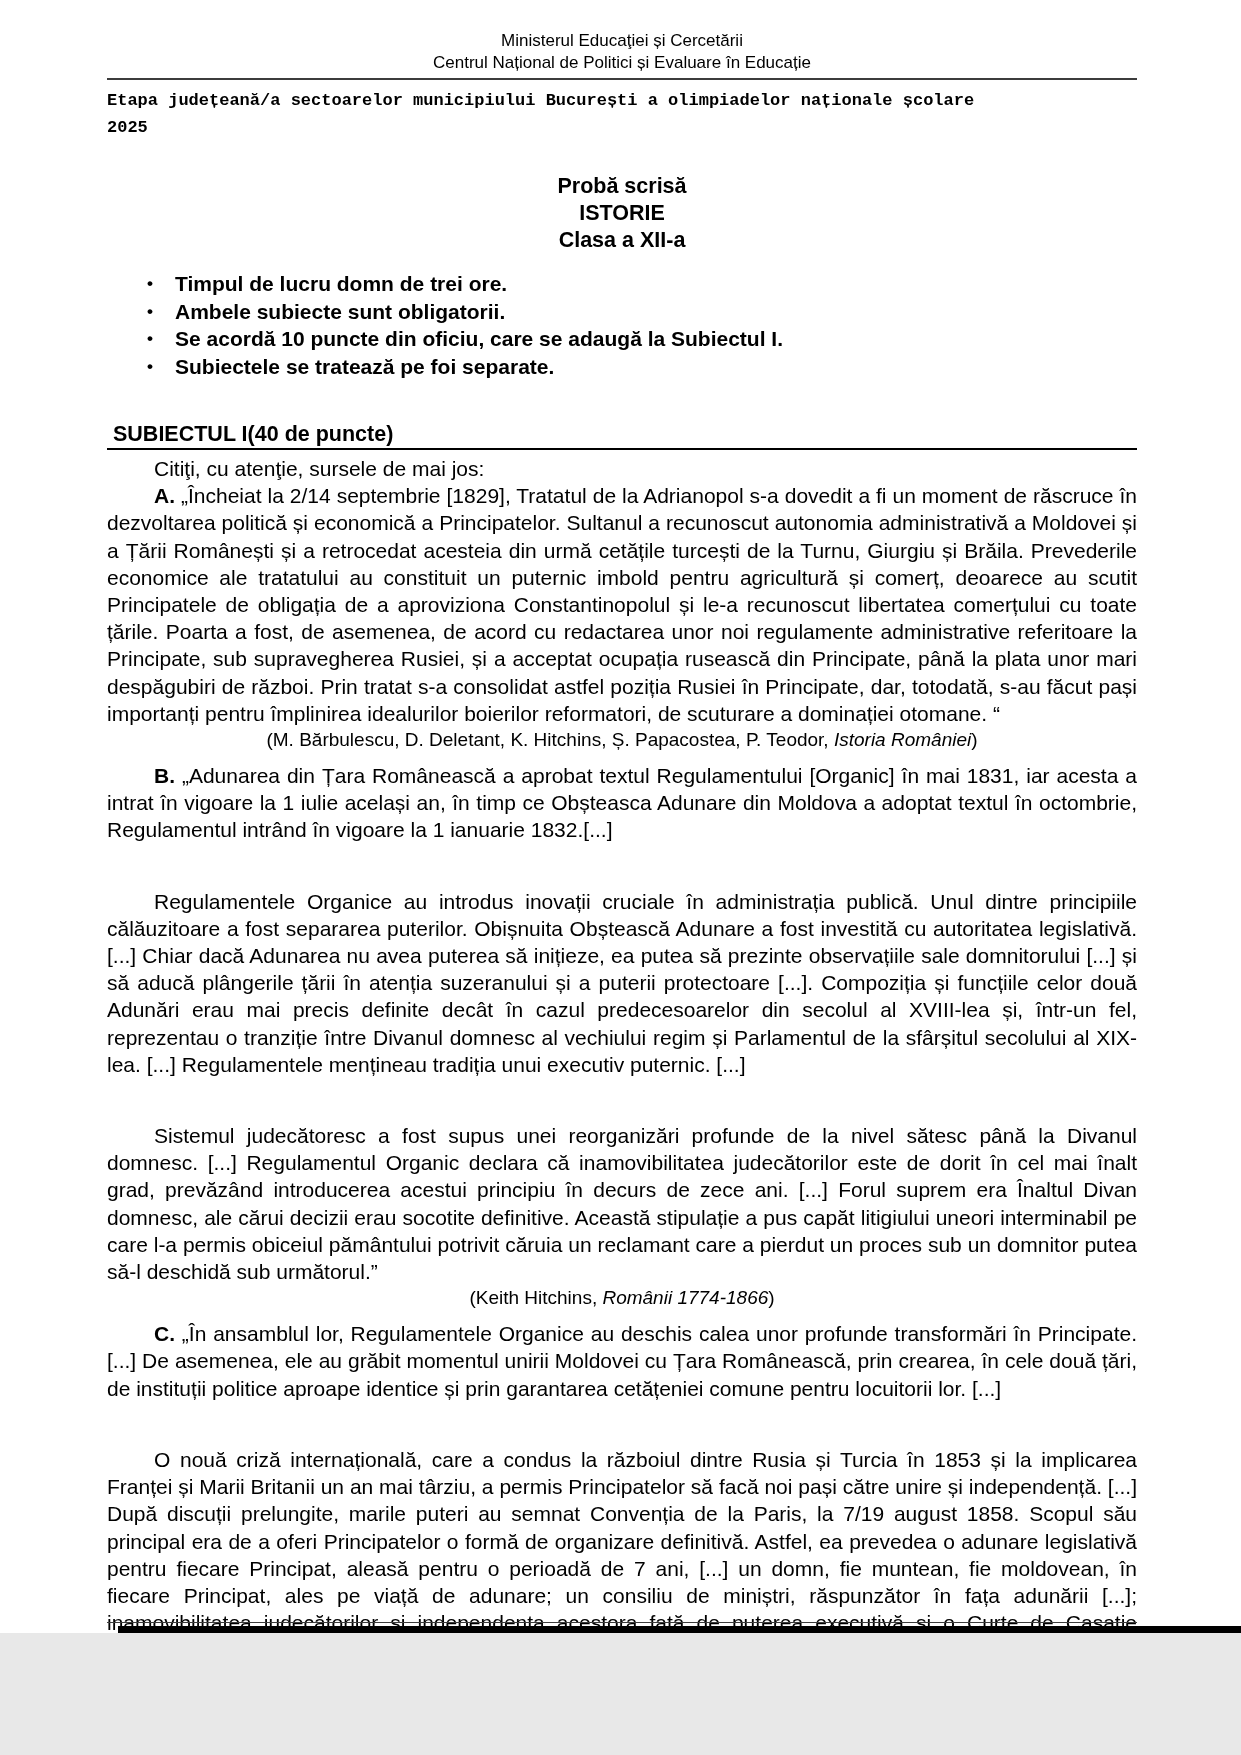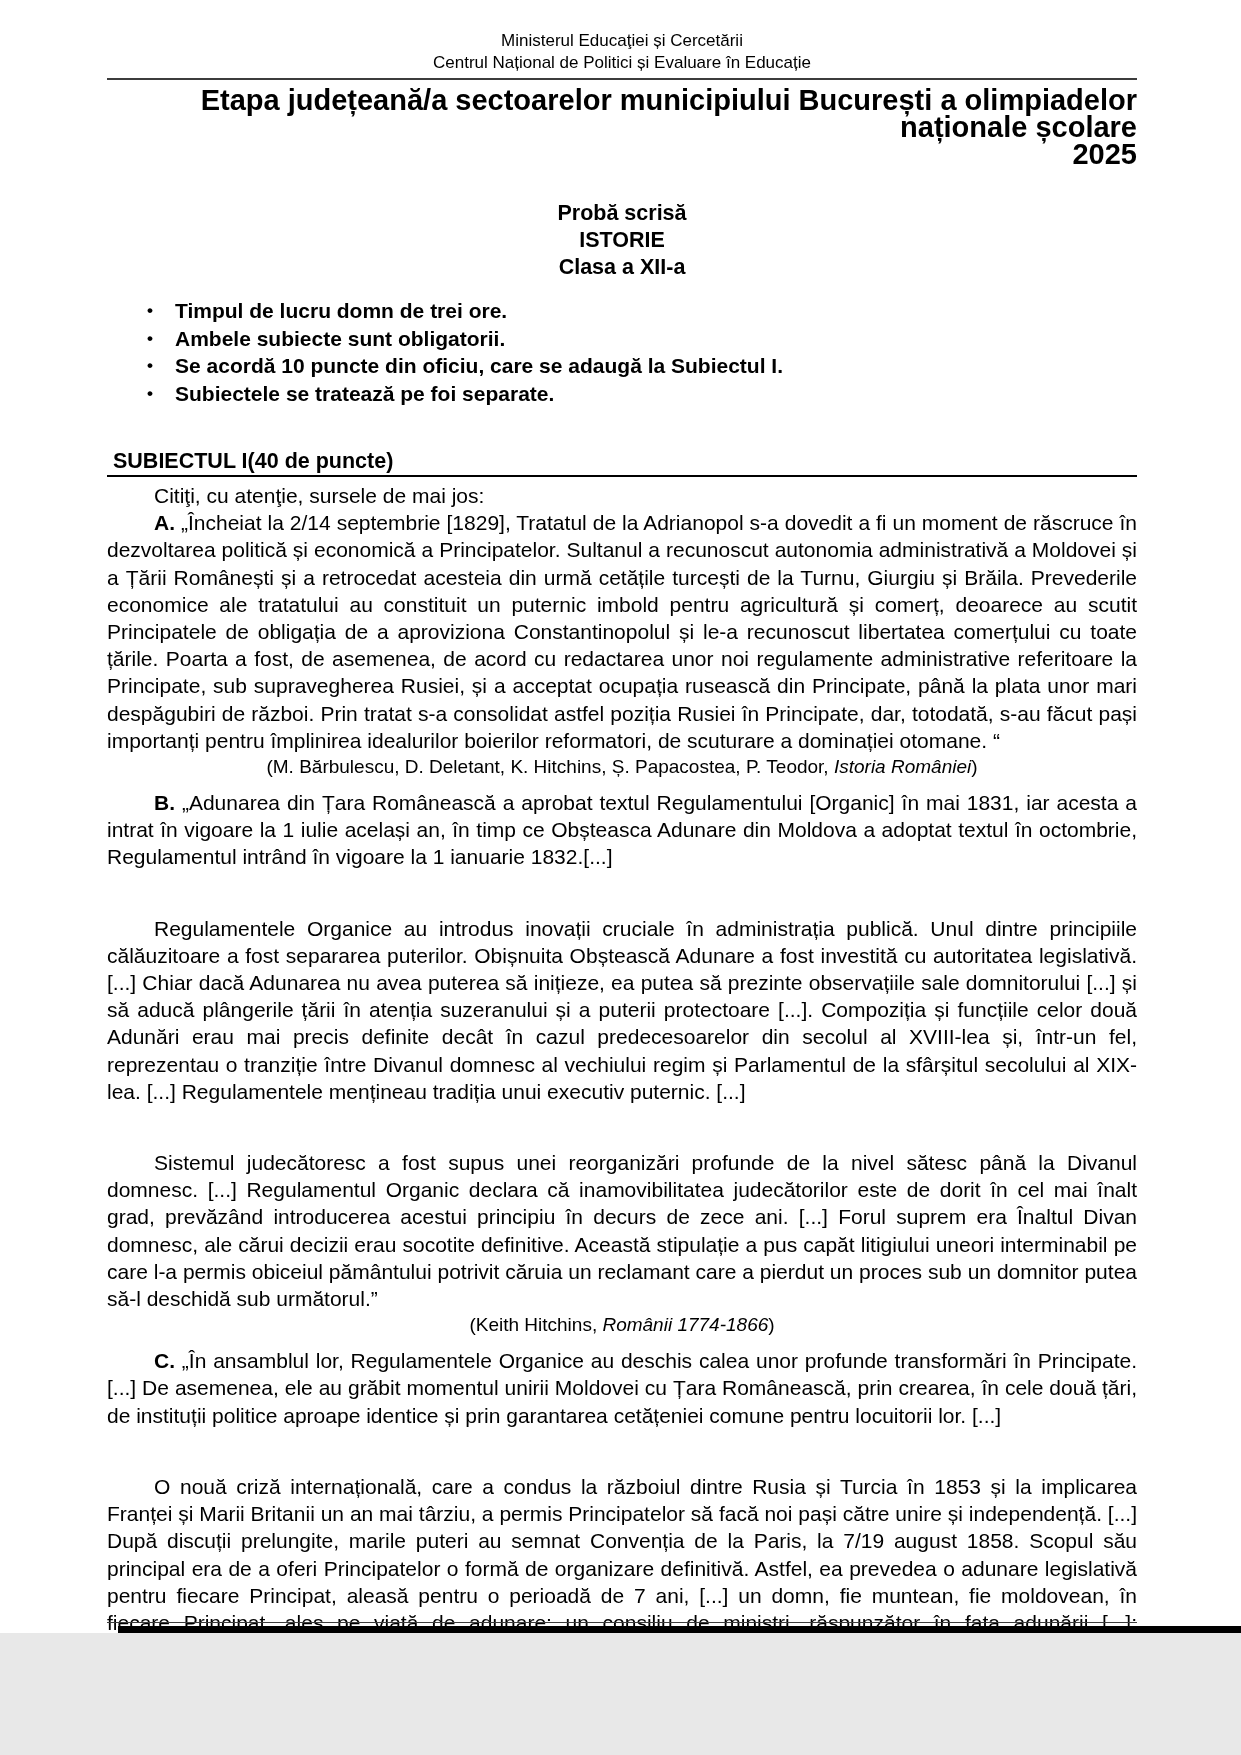--- a/index.html
+++ b/index.html
@@ -11,21 +11,21 @@
     box-sizing:border-box;
     padding:30px 104px 0 107px;
     font-family:"Liberation Sans", sans-serif;
     color:#000;
     overflow:hidden;
   }
   
   .doc-header{text-align:center;font-size:17px;line-height:22px;}
   .doc-header-rule{border-bottom:2.5px solid #3c3c3c;margin-top:4px;}
   
-  .title-block{margin-top:7px;text-align:right;font-weight:bold;font-size:29px;line-height:27px;}
+  .title-block{margin-top:7px;text-align:left;font-weight:bold;font-size:17px;line-height:27px;font-family:Liberation Mono, monospace;}
   .subtitle-block{margin-top:32px;text-align:center;font-weight:bold;font-size:21.5px;line-height:27px;}
   
   .instructions{margin:16px 0 0 0;padding:0 0 0 40px;list-style:none;font-weight:bold;font-size:21px;line-height:27.5px;}
   .instructions li{position:relative;padding-left:28px;}
   .instructions li .bullet{position:absolute;left:0;top:0;font-size:17px;}
   
   .subject-heading{
     margin-top:42px;
     display:flex;align-items:flex-end;
     font-weight:bold;font-size:21.5px;line-height:24px;

